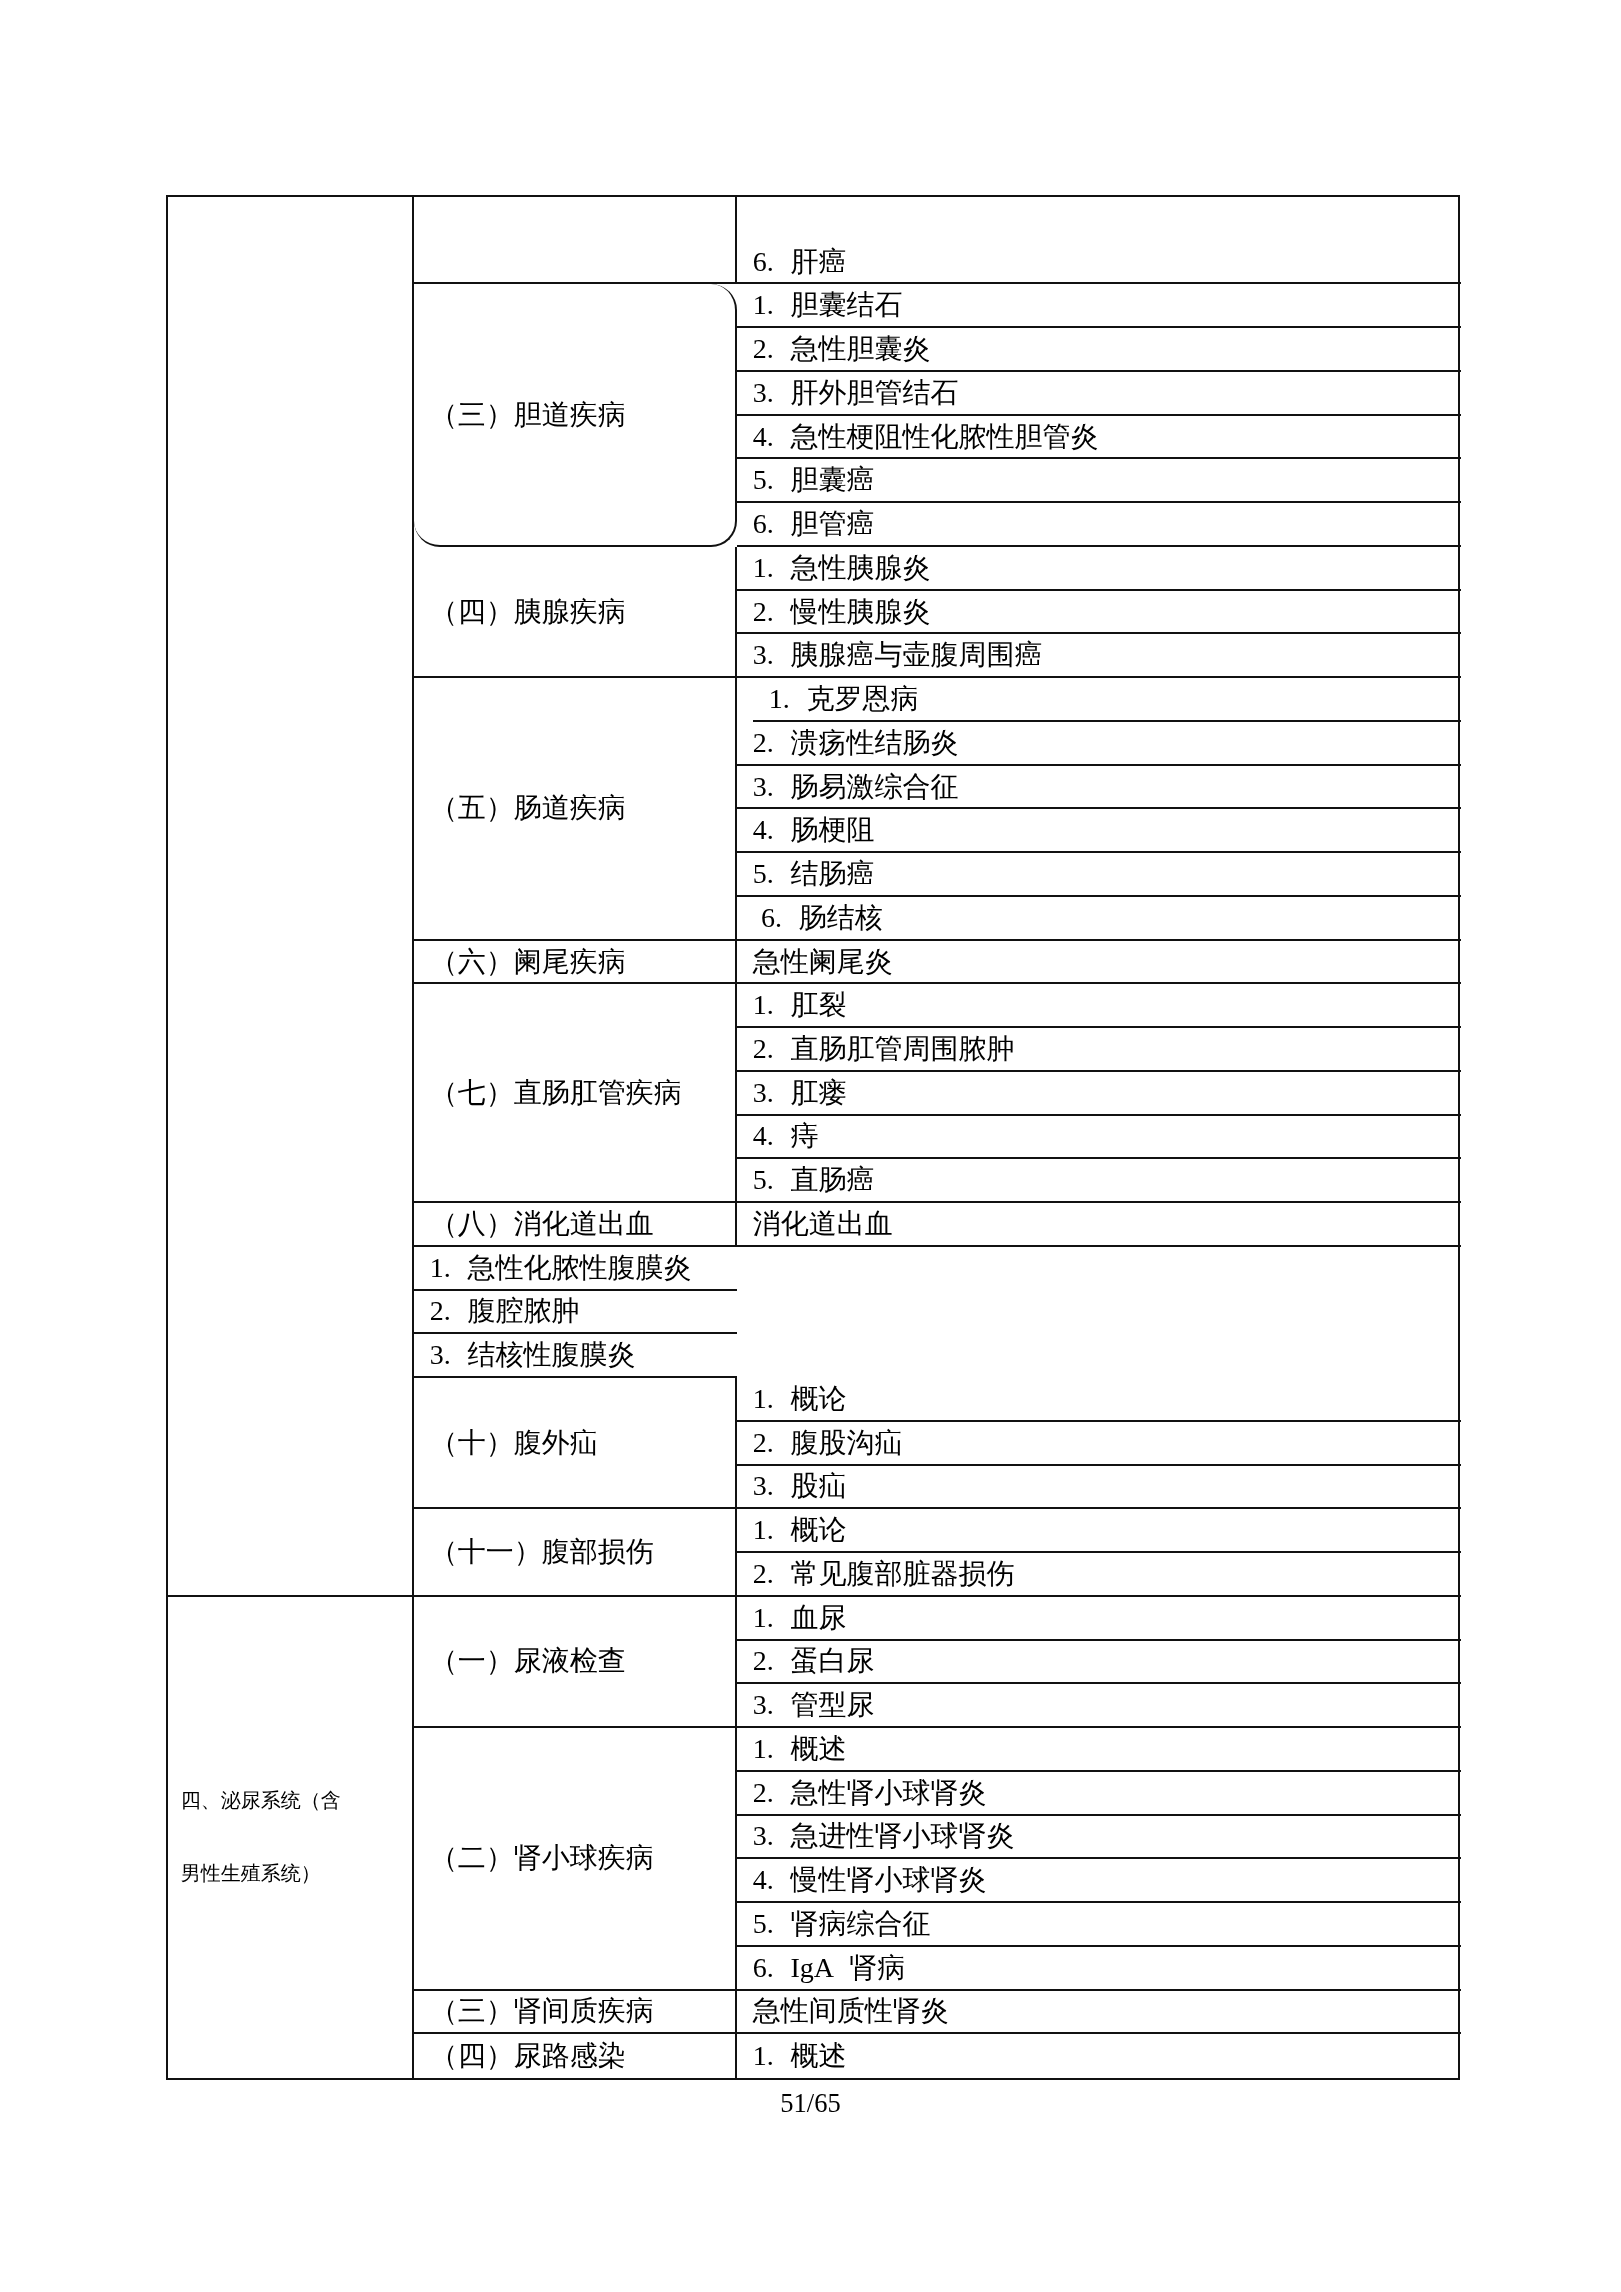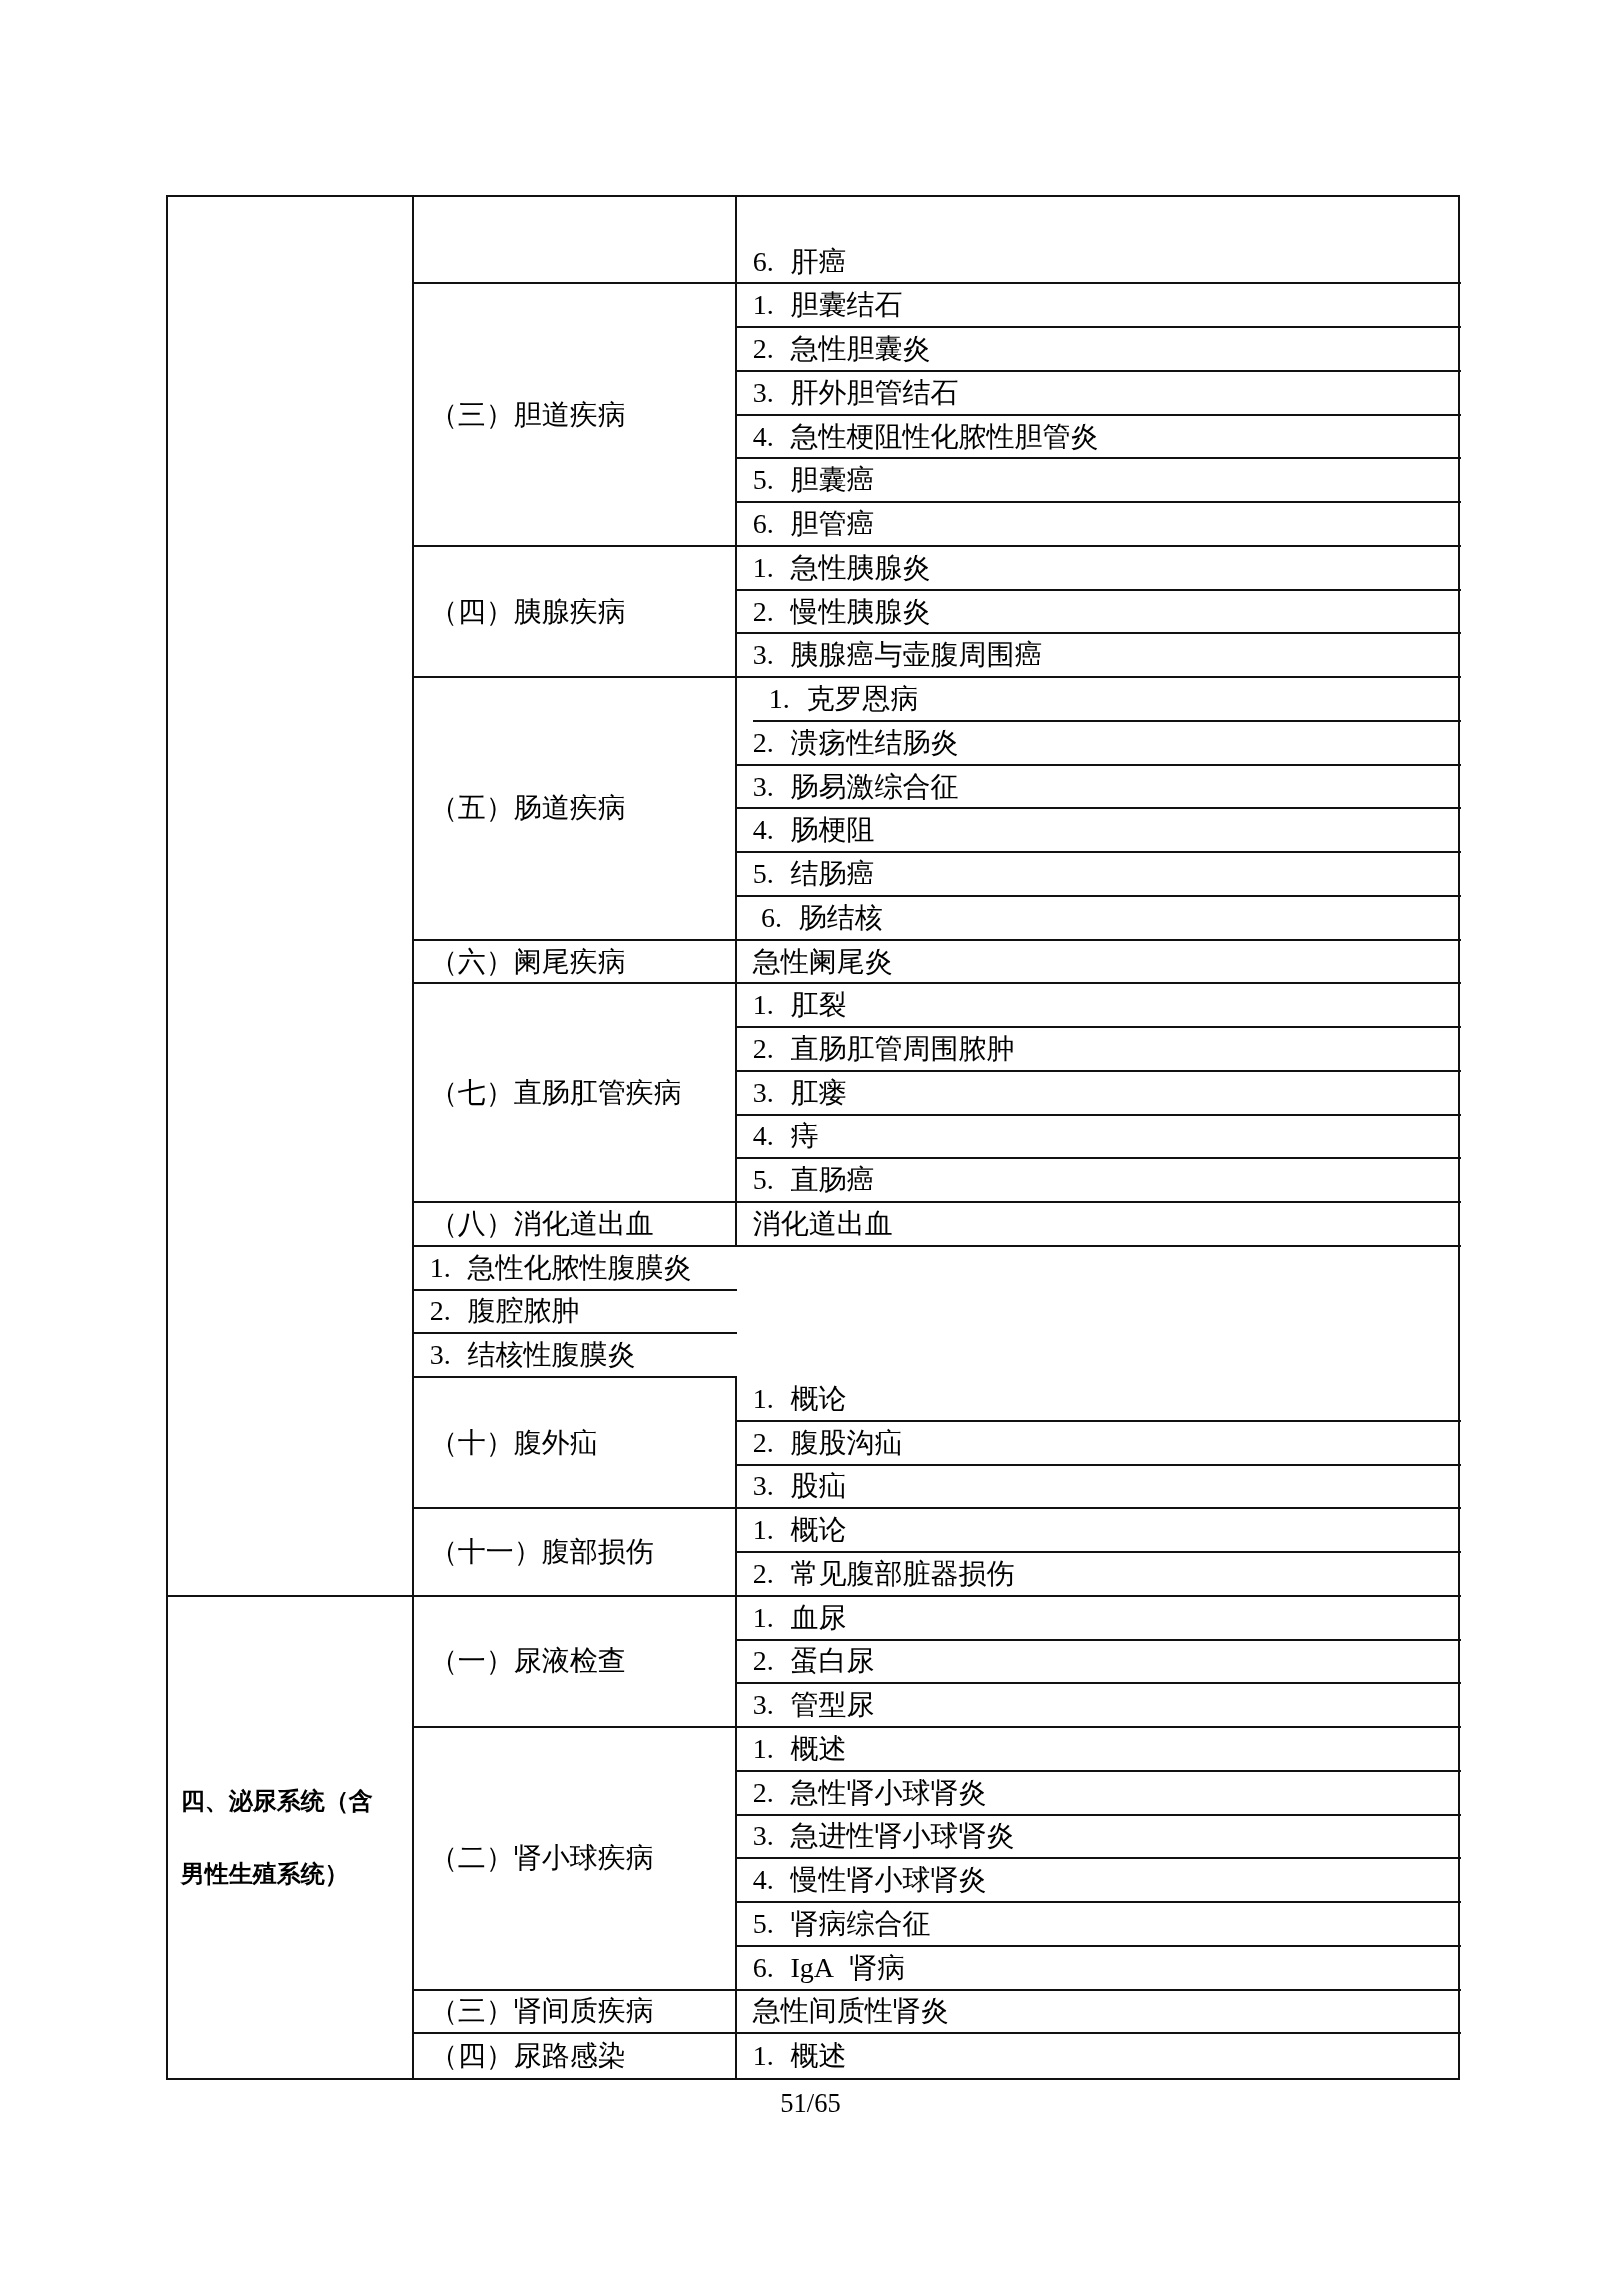--- a/index.html
+++ b/index.html
@@ -47,22 +47,22 @@
   .bb-major { border-bottom-width: 2.9px; }
   .bb-none  { border-bottom: none; }
   .left-cell {
     flex-direction: column;
     align-items: flex-start;
     justify-content: center;
     padding-left: 12.7px;
   }
   .left-title-line {
     font-family: "Liberation Sans", "DejaVu Sans", sans-serif;
-    font-weight: 700;
-    font-size: 24px;
+    font-weight: 400;
+    font-size: 20px;
     line-height: 73px;
     letter-spacing: 0px;
   }
   .footer {
     position: absolute;
     left: 0;
     top: 2088px;
     width: 1621px;
     text-align: center;
     font-size: 26.5px;
@@ -79,21 +79,21 @@
 
     <div class="cell left-cell bb-major" style="grid-column:1; grid-row:1 / span 32;">
       <div class="left-title-line"></div>
     </div>
     <div class="cell left-cell bb-none" style="grid-column:1; grid-row:33 / span 11;">
       <div class="left-title-line">四、泌尿系统（含</div>
       <div class="left-title-line">男性生殖系统）</div>
     </div>
 
     <div class="cell bb-group" style="grid-column:2; grid-row:1 / span 2;"></div>
-    <div class="cell bb-group" style="grid-column:2; grid-row:3 / span 6;">（三）胆道疾病</div>
+    <div class="cell bb-group" style="grid-column:2; grid-row:3 / span 6;border-radius:26px;">（三）胆道疾病</div>
     <div class="cell bb-group" style="grid-column:2; grid-row:9 / span 3;">（四）胰腺疾病</div>
     <div class="cell bb-group" style="grid-column:2; grid-row:12 / span 6;">（五）肠道疾病</div>
     <div class="cell bb-group" style="grid-column:2; grid-row:18;">（六）阑尾疾病</div>
     <div class="cell bb-group" style="grid-column:2; grid-row:19 / span 5;">（七）直肠肛管疾病</div>
     <div class="cell bb-group" style="grid-column:2; grid-row:24;">（八）消化道出血</div>
     <div class="cell bb-group" style="grid-column:2; grid-row:28 / span 3;">（十）腹外疝</div>
     <div class="cell bb-major" style="grid-column:2; grid-row:31 / span 2;">（十一）腹部损伤</div>
     <div class="cell bb-group" style="grid-column:2; grid-row:33 / span 3;">（一）尿液检查</div>
     <div class="cell bb-group" style="grid-column:2; grid-row:36 / span 6;">（二）肾小球疾病</div>
     <div class="cell bb-group" style="grid-column:2; grid-row:42;">（三）肾间质疾病</div>

